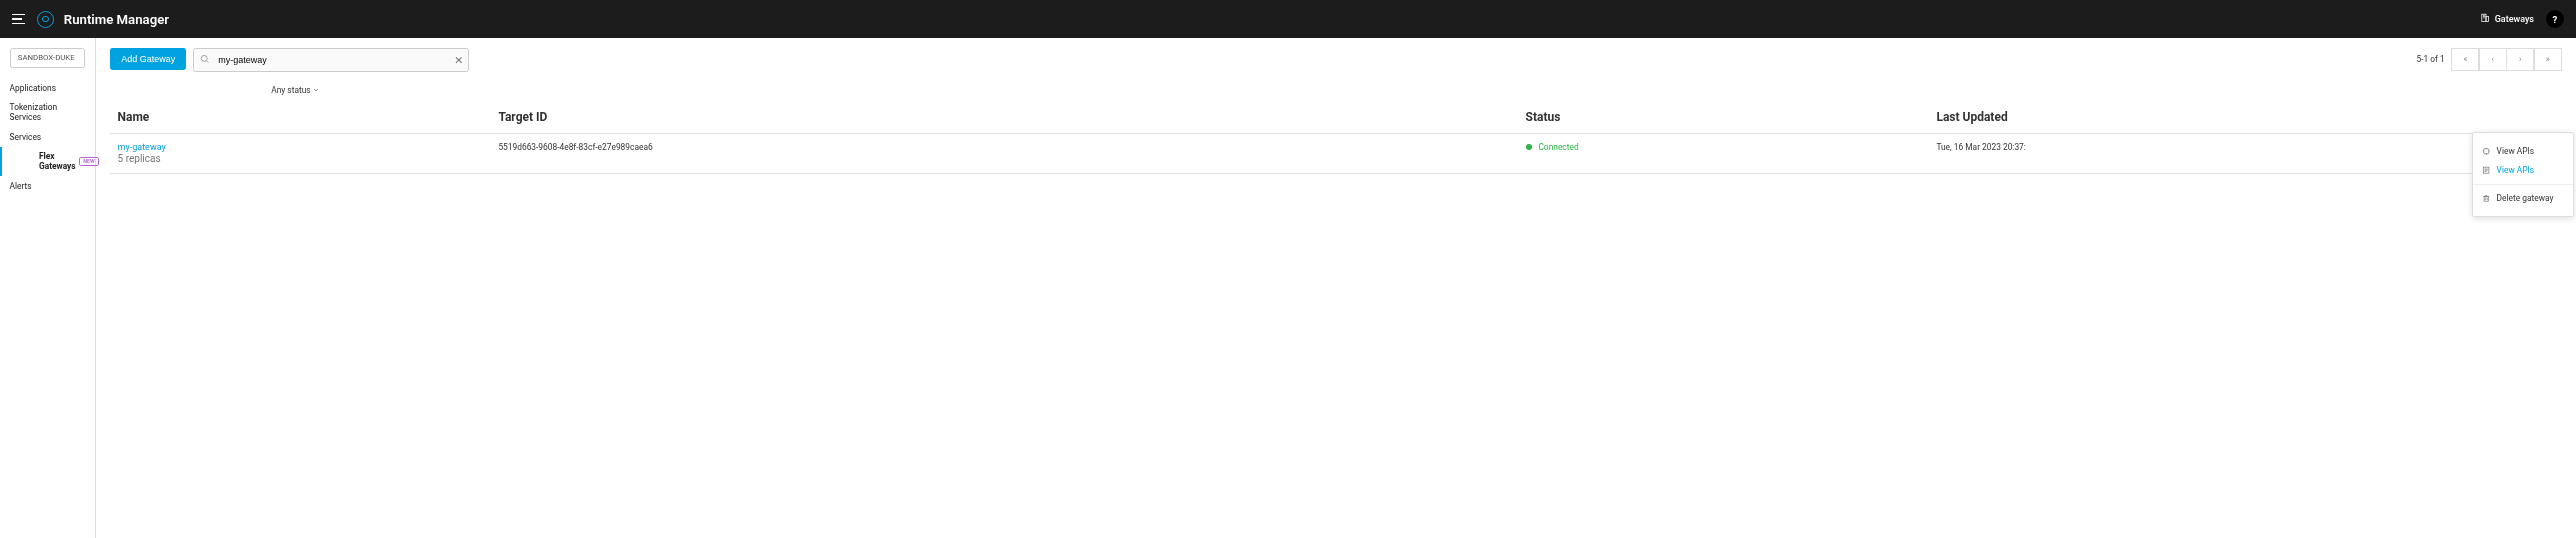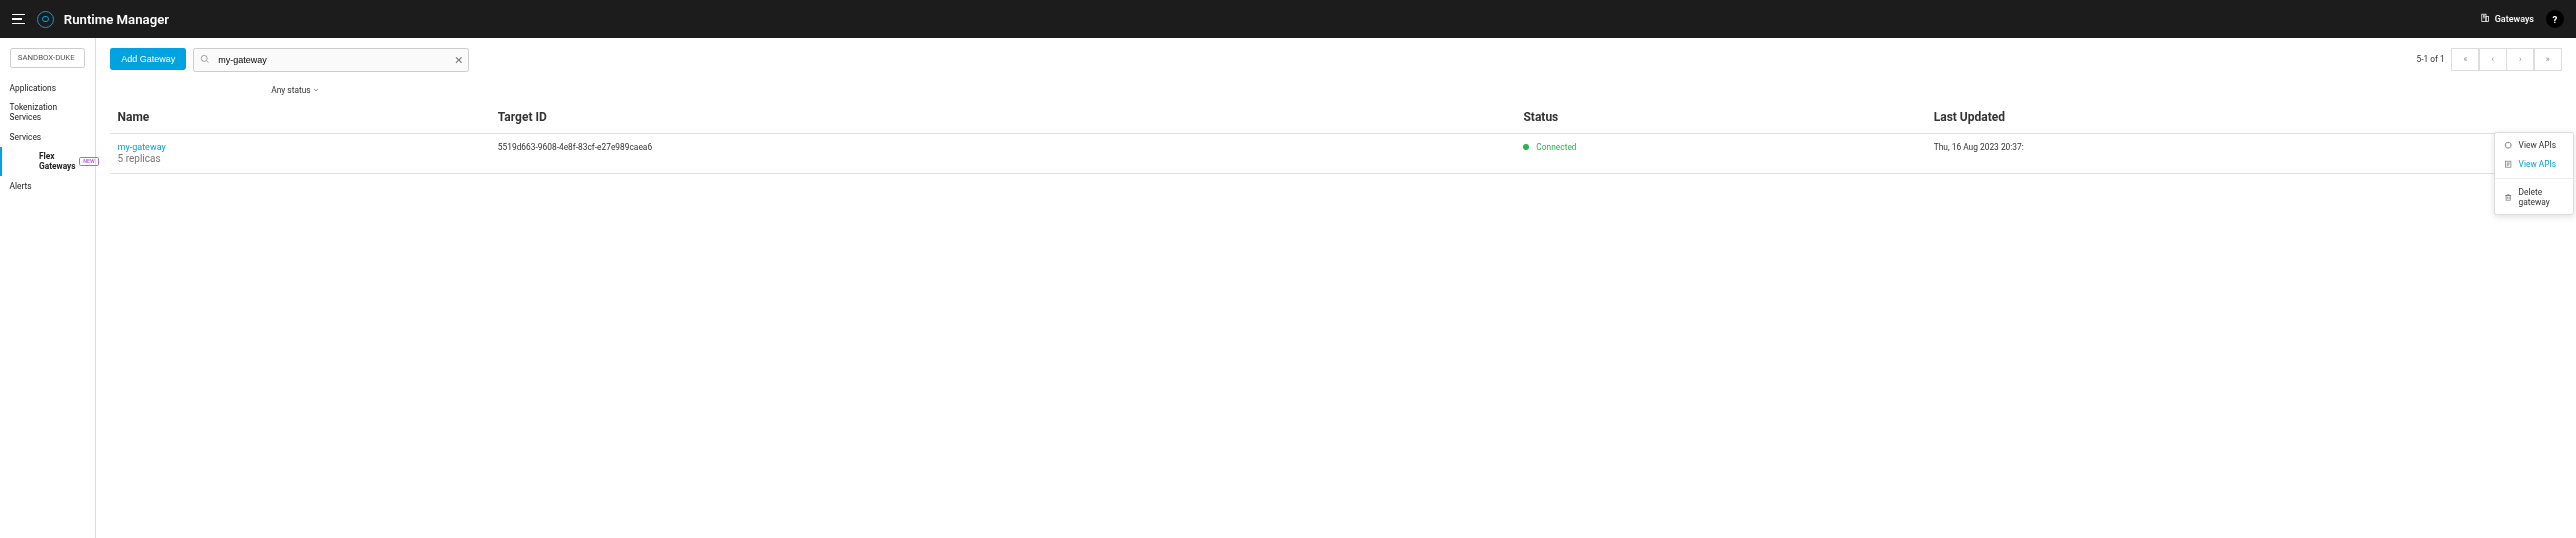--- a/index.html
+++ b/index.html
@@ -46,21 +46,21 @@
     
     table { width: 100%; border-collapse: collapse; margin-top: 7.2px; }
     th { text-align: left; font-weight: 700; font-size: 12px; padding: 8.4px 7.2px; border-bottom: 0.6px solid #e0e0e0; }
     td { padding: 8.4px 7.2px; border-bottom: 0.6px solid #e0e0e0; vertical-align: top; font-size: 8.4px; }
     .gw-name { color: #00a2df; cursor: pointer; font-size: 9px; }
     .replicas { color: #777; font-size: 10px; margin-top: 1.2px; }
     .status-dot { width: 6px; height: 6px; background: #2cb34a; border-radius: 50%; display: inline-block; margin-right: 4.8px; }
     .status-text { color: #2cb34a; }
 
     
-    .action-menu { position: absolute; right: 2.4px; top: 94px; background: #fff; border: 0.6px solid #ddd; border-radius: 2.4px; box-shadow: 0 1.2px 6px rgba(0,0,0,0.12); padding: 2px 0; width: 80px; }
+    .action-menu { position: absolute; right: 2.4px; top: 94px; background: #fff; border: 0.6px solid #ddd; border-radius: 2.4px; box-shadow: 0 1.2px 6px rgba(0,0,0,0.12); padding: 8px 0; width: 102px; }
     .action-item { padding: 4.8px 8.4px; font-size: 8.4px; display: flex; align-items: center; gap: 6px; cursor: pointer; color: #333; }
     .action-item.link { color: #00a2df; }
     .action-divider { height: 0.6px; background: #eee; margin: 3.6px 0; }
     .action-icon { width: 9.6px; height: 9.6px; display: inline-flex; align-items: center; justify-content: center; color: #777; flex-shrink: 0; }
   </style>
 </head>
 <body>
 
 <div class="header">
   <div class="hamburger">
@@ -154,21 +154,21 @@
         <tr>
           <td>
             <div class="gw-name">my-gateway</div>
             <div class="replicas">5 replicas</div>
           </td>
           <td>5519d663-9608-4e8f-83cf-e27e989caea6</td>
           <td>
             <span class="status-dot"></span>
             <span class="status-text">Connected</span>
           </td>
-          <td>Thu, 16 Aug 2023 20:37:</td>
+          <td>Tue, 16 Mar 2023 20:37:</td>
         </tr>
       </tbody>
     </table>
 
     <div class="action-menu">
       <div class="action-item">
         <span class="action-icon">
           <svg width="8.4" height="8.4" viewBox="0 0 14 14" fill="none" stroke="#777" stroke-width="1.2">
               <circle cx="7" cy="7" r="5"></circle>
               <line x1="7" y1="2" x2="7" y2="4"></line>

